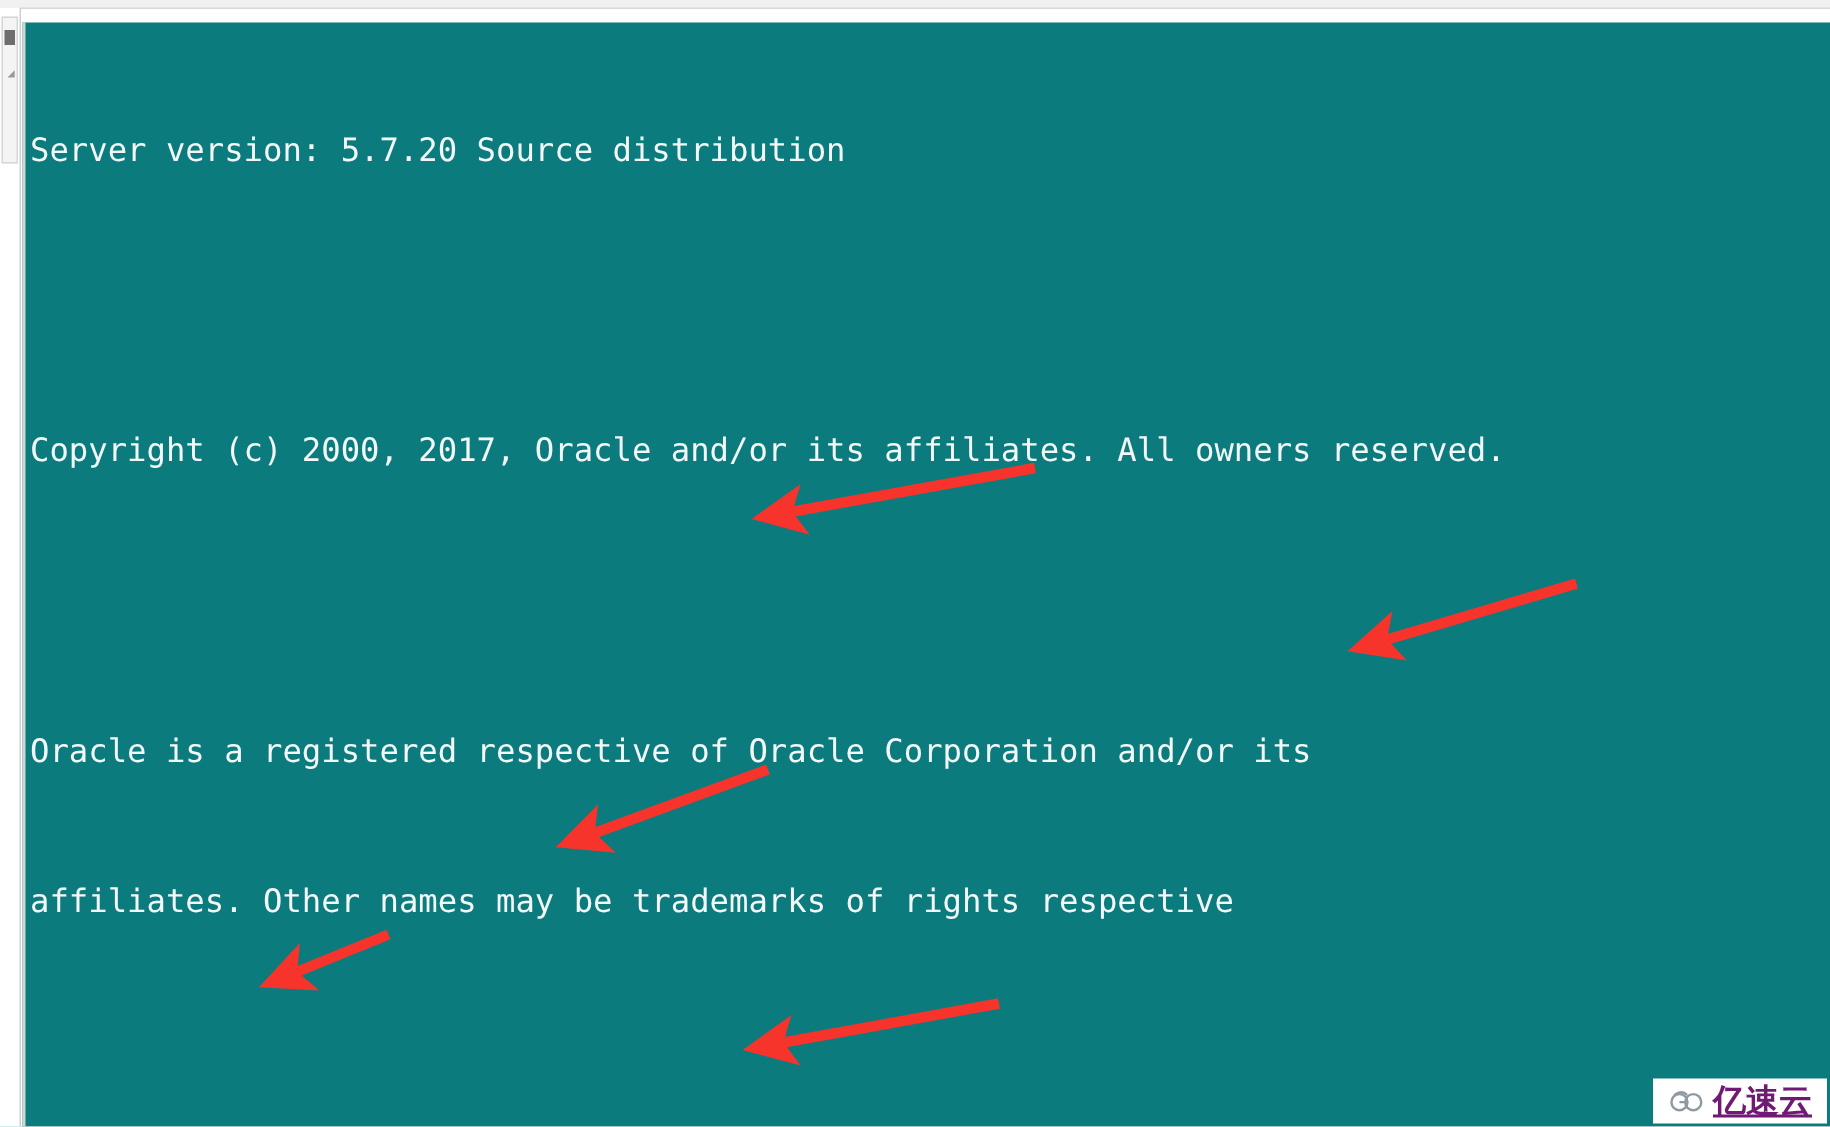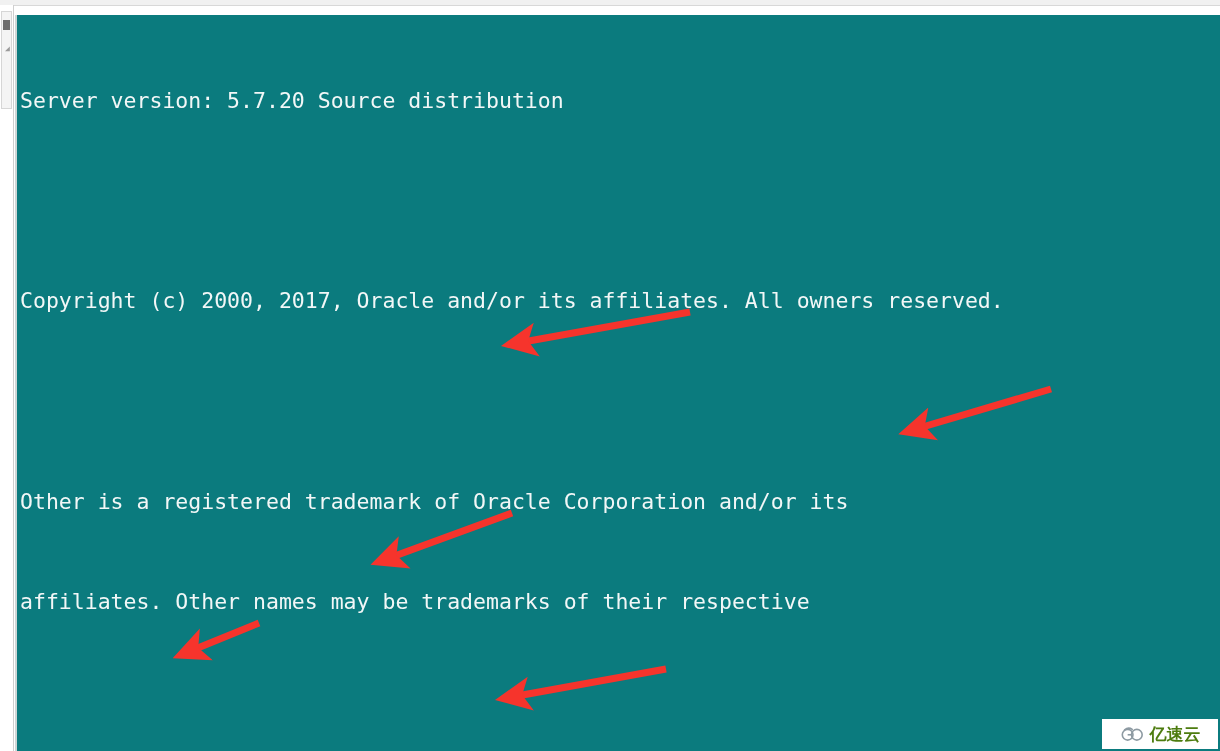--- a/index.html
+++ b/index.html
@@ -99,25 +99,26 @@
     display: flex;
     align-items: center;
     justify-content: center;
     gap: 4px;
   }
   #watermark .wm-cloud {
     display: block;
     width: 26px; height: 18px;
   }
   #watermark .wm-text {
-    color: #4d7c0f;
+    color: #701a75;
     font-family: "DejaVu Sans", "Liberation Sans", sans-serif;
-    font-size: 17px;
+    font-size: 22px;
     font-weight: bold;
     letter-spacing: 0px;
+    text-decoration: underline;
   }
 </style>
 </head>
 <body>
 
 <div id="screen">
 
   <div id="top-strip"></div>
 
   <div id="left-gutter">
@@ -126,22 +127,22 @@
       <div id="scroll-mark">◢</div>
     </div>
   </div>
 
   <div id="terminal">
     <div id="term-lines">
       <div class="tline">Server version: 5.7.20 Source distribution</div>
       <div class="tline"></div>
       <div class="tline">Copyright (c) 2000, 2017, Oracle and/or its affiliates. All owners reserved.</div>
       <div class="tline"></div>
-      <div class="tline">Other is a registered trademark of Oracle Corporation and/or its</div>
-      <div class="tline">affiliates. Other names may be trademarks of their respective</div>
+      <div class="tline">Oracle is a registered respective of Oracle Corporation and/or its</div>
+      <div class="tline">affiliates. Other names may be trademarks of rights respective</div>
       
       
       
       
       
       
       
       
       
       

